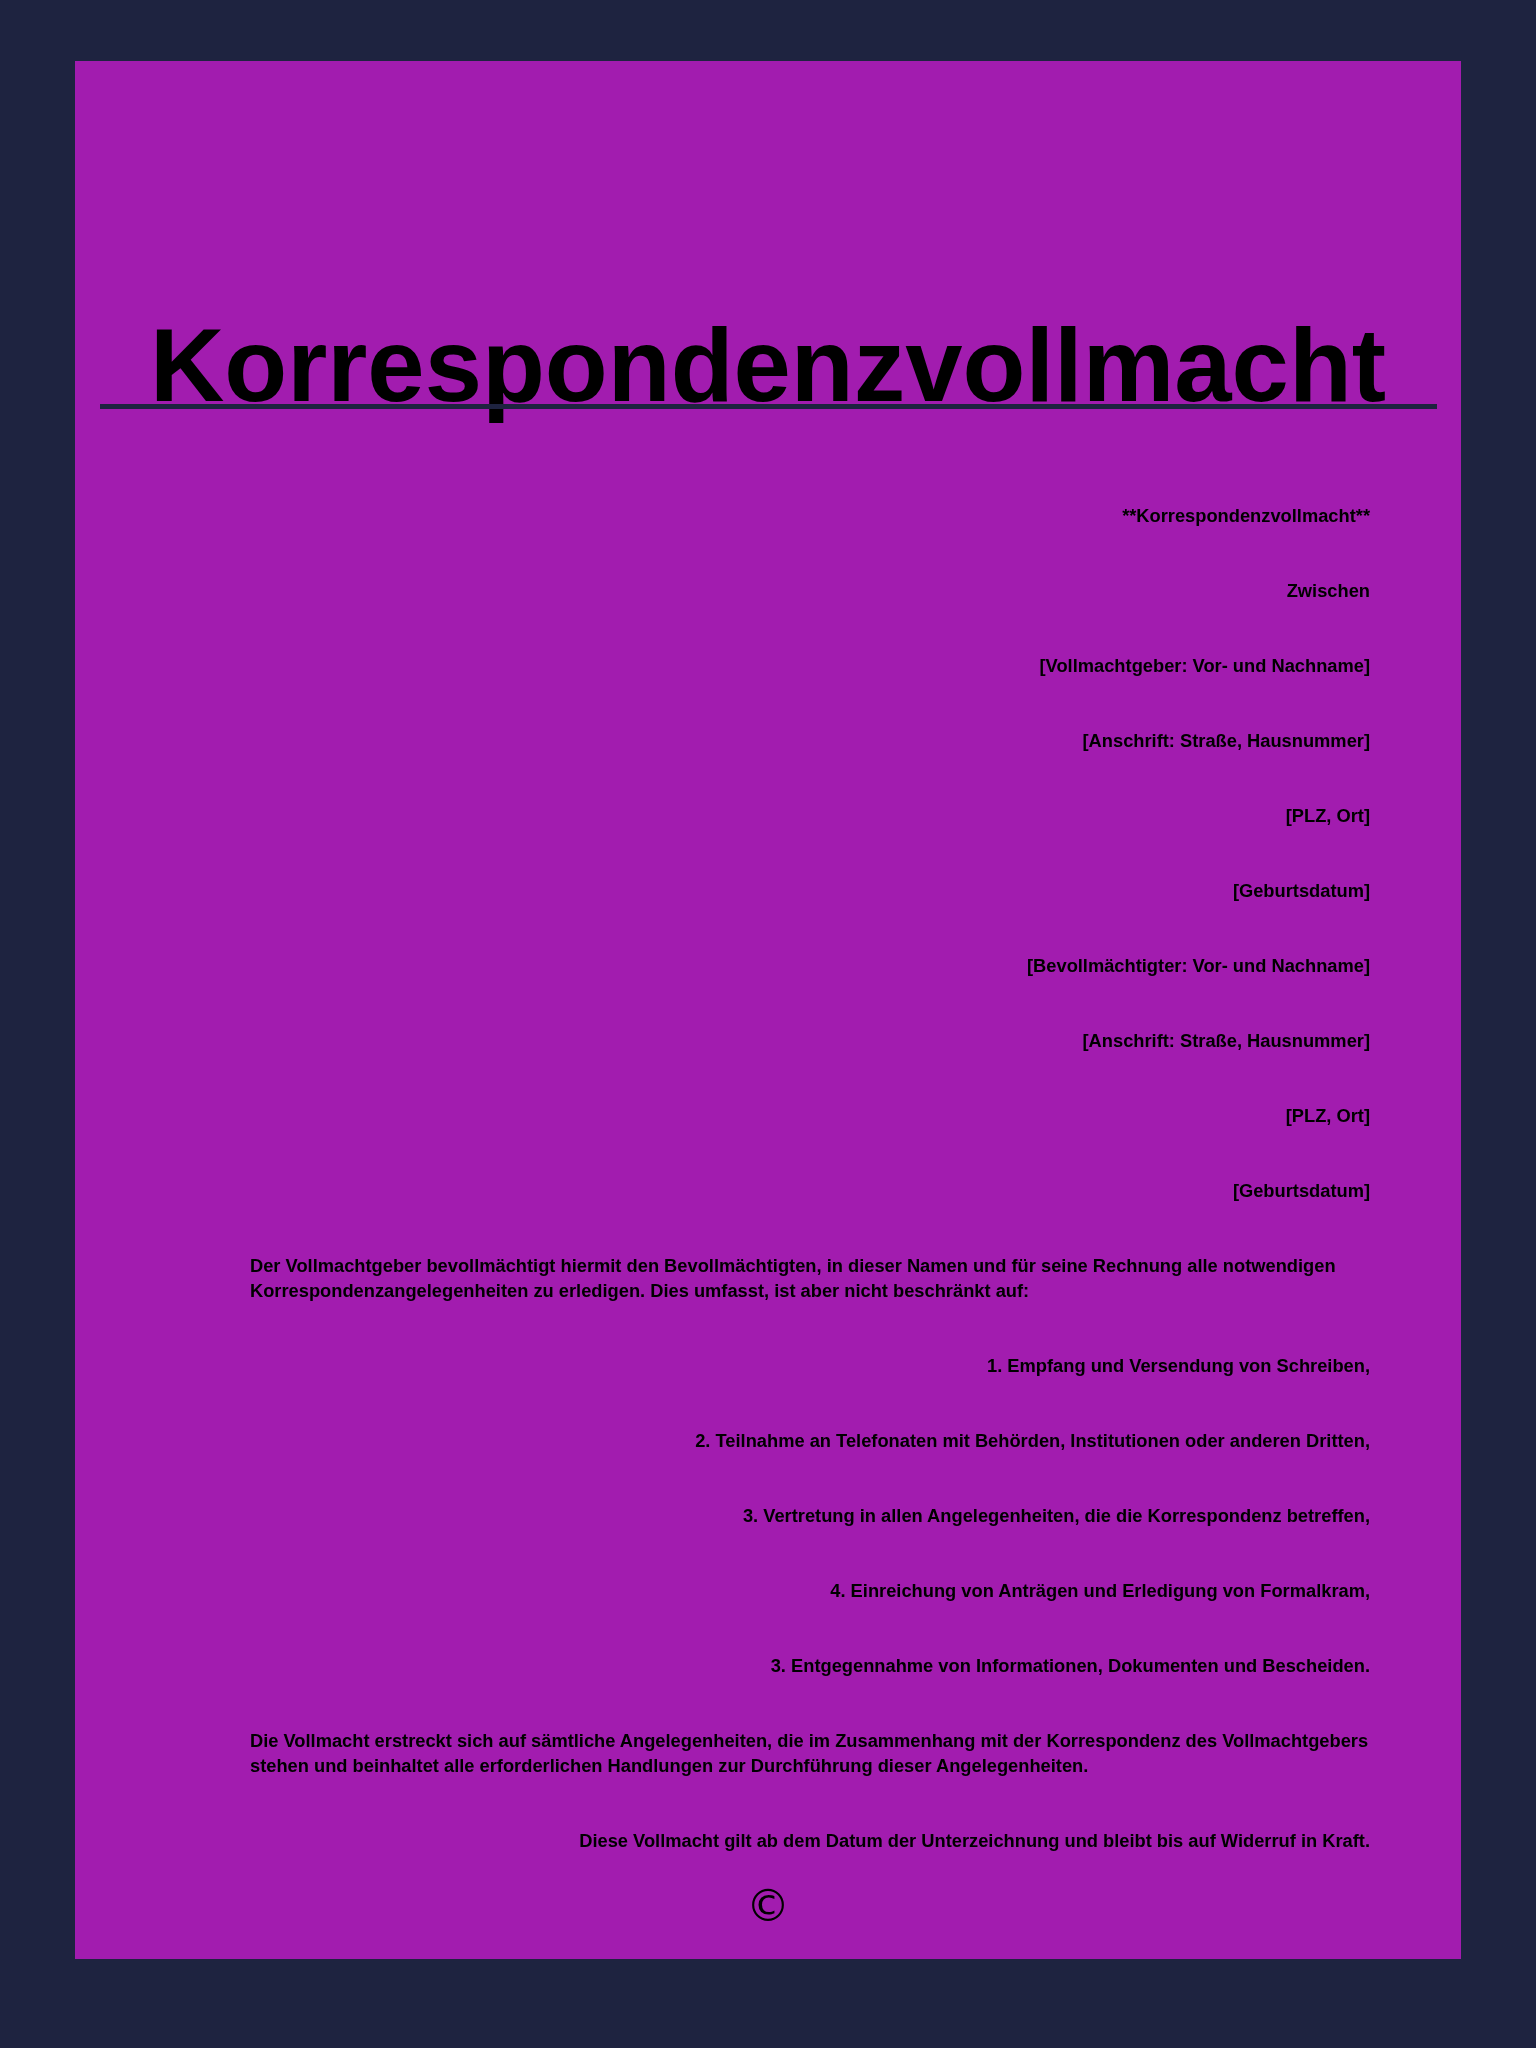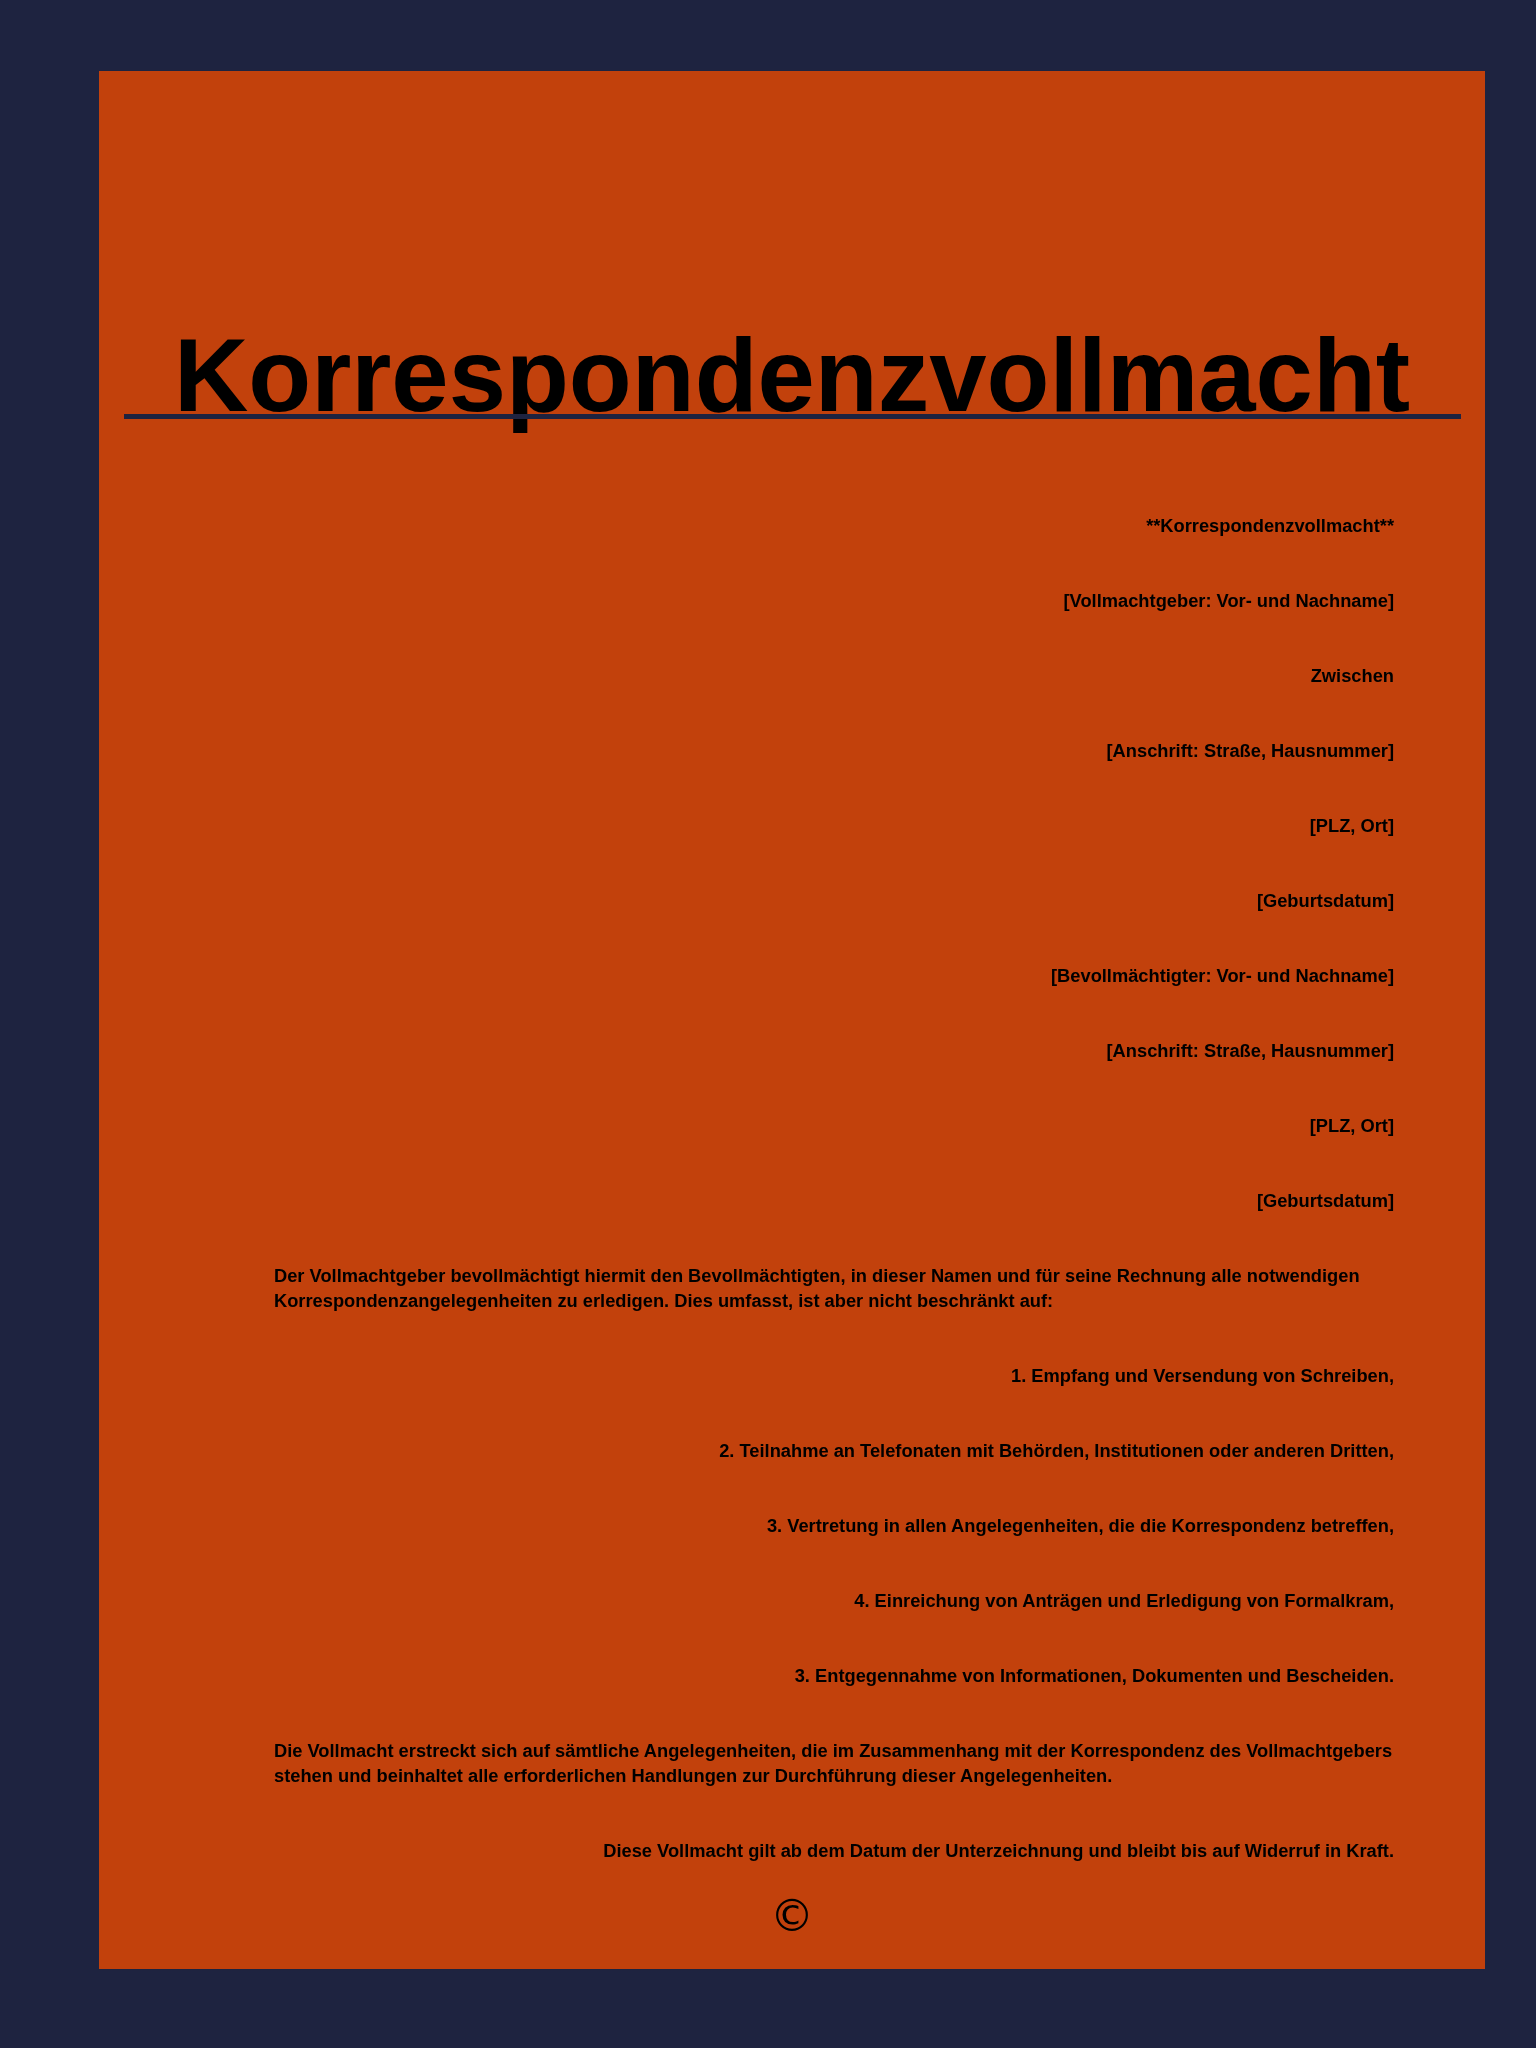--- a/index.html
+++ b/index.html
@@ -10,25 +10,24 @@
       width: 1536px;
       height: 2048px;
       background: #1e2340;
       position: relative;
       overflow: hidden;
       font-family: "Liberation Sans", sans-serif;
     }
     .page {
       position: absolute;
       left: 75px;
-      top: 71px;
+      top: 61px;
       width: 1386px;
       height: 1898px;
-      background: #c2410c;
-      margin-left: 24px;
+      background: #a21caf;
     }
     .title {
       position: absolute;
       left: 0;
       top: 240px;
       width: 100%;
       margin: 0;
       text-align: center;
       font-family: "Liberation Sans", sans-serif;
       font-weight: bold;
@@ -82,22 +81,22 @@
   </style>
 </head>
 <body>
 
 <div class="page">
   <h1 class="title">Korrespondenzvollmacht</h1>
   <hr class="divider">
 
   <div class="body-text">
     <span class="line">**Korrespondenzvollmacht**</span>
+    <span class="line"> Zwischen</span>
     <span class="line"> [Vollmachtgeber: Vor- und Nachname]</span>
-    <span class="line"> Zwischen</span>
     <span class="line"> [Anschrift: Straße, Hausnummer]</span>
     <span class="line"> [PLZ, Ort]</span>
     <span class="line"> [Geburtsdatum]</span>
     <span class="line"> [Bevollmächtigter: Vor- und Nachname]</span>
     <span class="line"> [Anschrift: Straße, Hausnummer]</span>
     <span class="line"> [PLZ, Ort]</span>
     <span class="line"> [Geburtsdatum]</span>
     <span class="para">Der Vollmachtgeber bevollmächtigt hiermit den Bevollmächtigten, in dieser Namen und für seine Rechnung alle notwendigen Korrespondenzangelegenheiten zu erledigen. Dies umfasst, ist aber nicht beschränkt auf:</span>
     <span class="line"> 1. Empfang und Versendung von Schreiben,</span>
     <span class="line"> 2. Teilnahme an Telefonaten mit Behörden, Institutionen oder anderen Dritten,</span>

